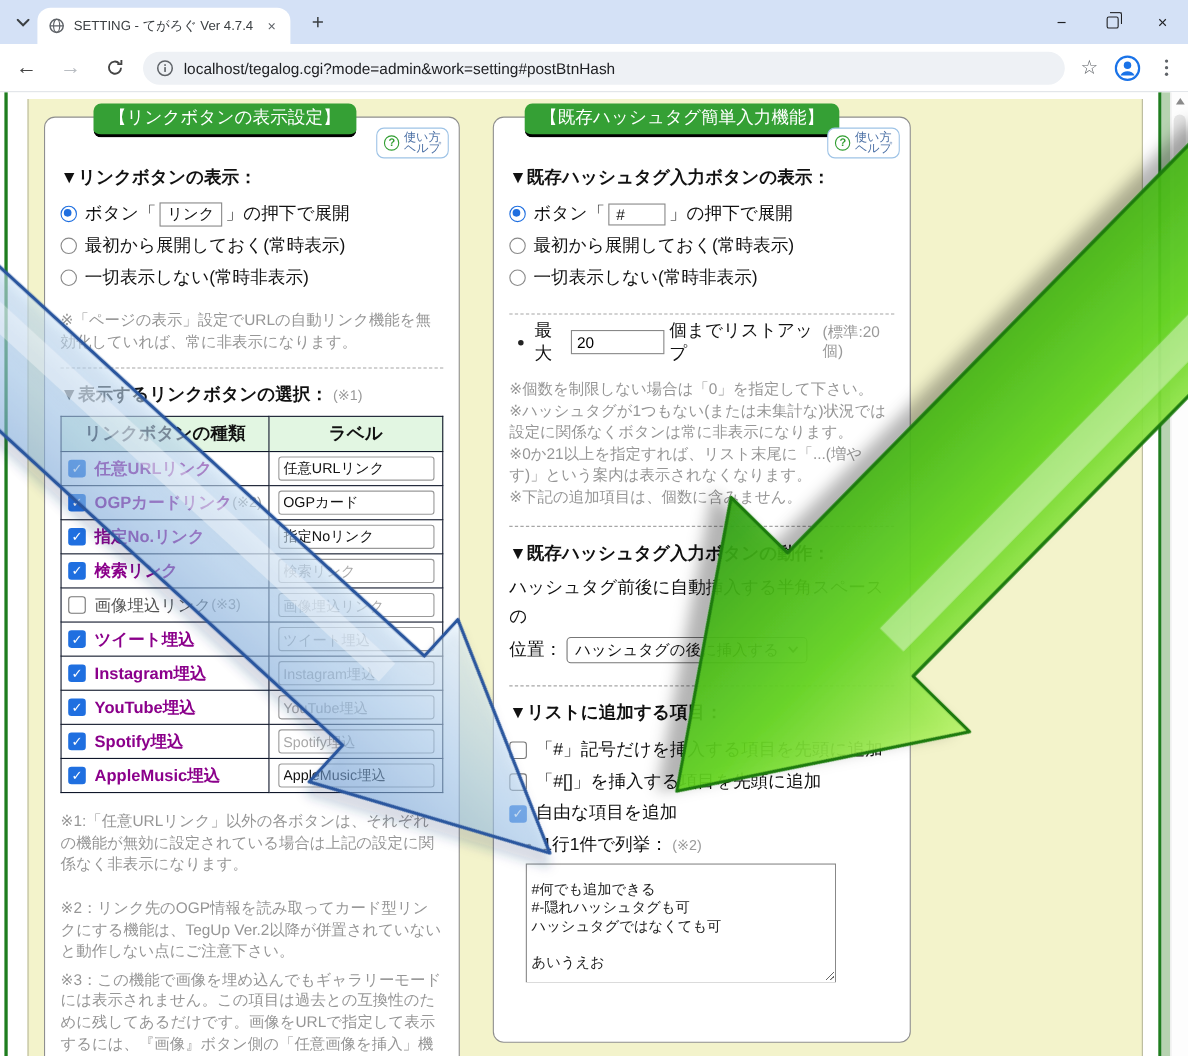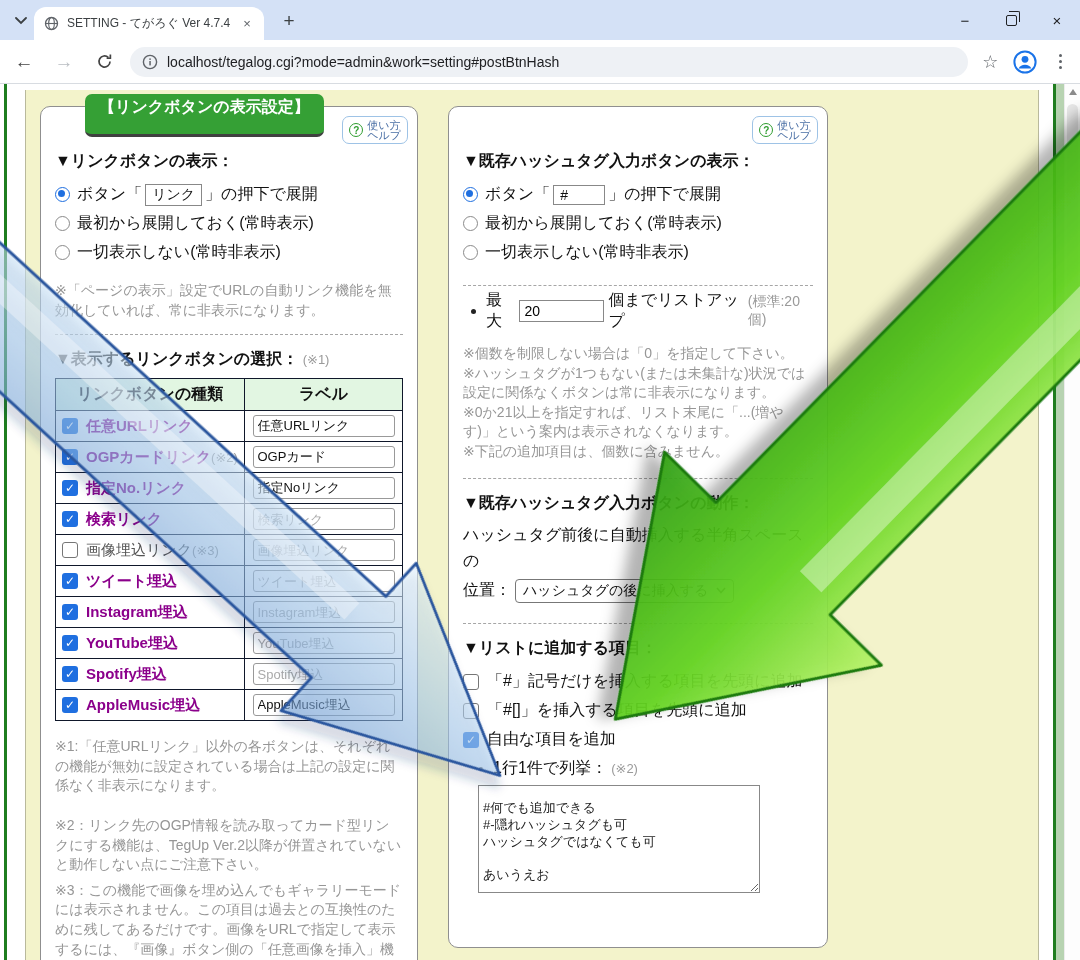--- a/index.html
+++ b/index.html
@@ -36,21 +36,21 @@
   .yellow { position:absolute; left:25px; top:6px; width:1014px; height:870px; background:#f3f3cb; border-left:1px solid #b9b99c; border-right:1px solid #b9b99c; }
   .scrollbar { position:absolute; left:1064px; top:0; width:16px; height:876px; background:#fdfdfd; border-left:1px solid #ececec; }
   .sb-up { height:16px; display:flex; align-items:center; justify-content:center; }
   .sb-up i { width:0; height:0; border-left:4px solid transparent; border-right:4px solid transparent; border-bottom:6px solid #8a8a8a; }
   .sb-thumb { position:absolute; left:2px; top:20px; width:11px; height:240px; background:#e7e7e7; border-radius:6px; }
 
   
   .panel { position:absolute; background:#fff; border:1px solid #8f8f8f; border-radius:10px; padding:30px 14px 12px 14px; }
   .panel.left  { left:40px;  top:22px; width:378px; min-height:828px; }
   .panel.right { left:448px; top:22px; width:380px; min-height:842px; }
-  .badge { position:absolute; top:-13px; background:#35a035; color:#fff; font-weight:bold; font-size:16px; padding:3px 14px 16px; border-radius:7px; border-bottom:3px solid #404040; white-space:nowrap; }
+  .badge { position:absolute; top:-13px; background:#35a035; color:#fff; font-weight:normal; font-size:16px; padding:3px 14px 4px; border-radius:7px; border-bottom:3px solid #000000; white-space:nowrap; }
   .panel.left  .badge { left:44px; }
   .panel.right .badge { left:28px; }
   .helpbtn { position:absolute; top:9px; right:9px; border:1px solid #9ec3e6; border-radius:7px; background:#fff; display:flex; align-items:center; gap:4px; padding:3px 6px; }
   .helpbtn .q { width:14px; height:14px; border:1.6px solid #2f9d2f; border-radius:50%; color:#2f9d2f; font-size:10px; font-weight:bold; display:flex; align-items:center; justify-content:center; }
   .helpbtn .t { font-size:11px; line-height:10px; color:#4a6fa5; }
 
   .hd { font-size:16px; font-weight:bold; color:#111; margin:14px 0 8px; }
   .sub { font-size:13px; color:#9a9a9a; font-weight:normal; }
   .line { display:flex; align-items:center; font-size:16px; color:#111; min-height:29px; }
   .radio { width:15px; height:15px; border:1.6px solid #8a8a8a; border-radius:50%; margin-right:7px; flex:none; background:#fff; }
@@ -297,20 +297,21 @@
       </tr>
     </tbody>
       </table>
 
     <p class="note" style="margin-top:16px;margin-bottom:20px;">※1:「任意URLリンク」以外の各ボタンは、それぞれの機能が無効に設定されている場合は上記の設定に関係なく非表示になります。</p>
     <p class="note">※2：リンク先のOGP情報を読み取ってカード型リンクにする機能は、TegUp Ver.2以降が併置されていないと動作しない点にご注意下さい。</p>
     <p class="note">※3：この機能で画像を埋め込んでもギャラリーモードには表示されません。この項目は過去との互換性のために残してあるだけです。画像をURLで指定して表示するには、『画像』ボタン側の「任意画像を挿入」機能を使う方が便利です。</p>
   </div>
 
   <div class="panel right">
+    <div class="badge">【既存ハッシュタグ簡単入力機能】</div>
     <div class="helpbtn">
       <span class="q">?</span>
       <span class="t"><span>使い方</span><br><span>ヘルプ</span></span>
     </div>
 
     <div class="hd">▼既存ハッシュタグ入力ボタンの表示：</div>
 
     <div class="line">
       <span class="radio sel"></span>
       <span>ボタン「</span>

